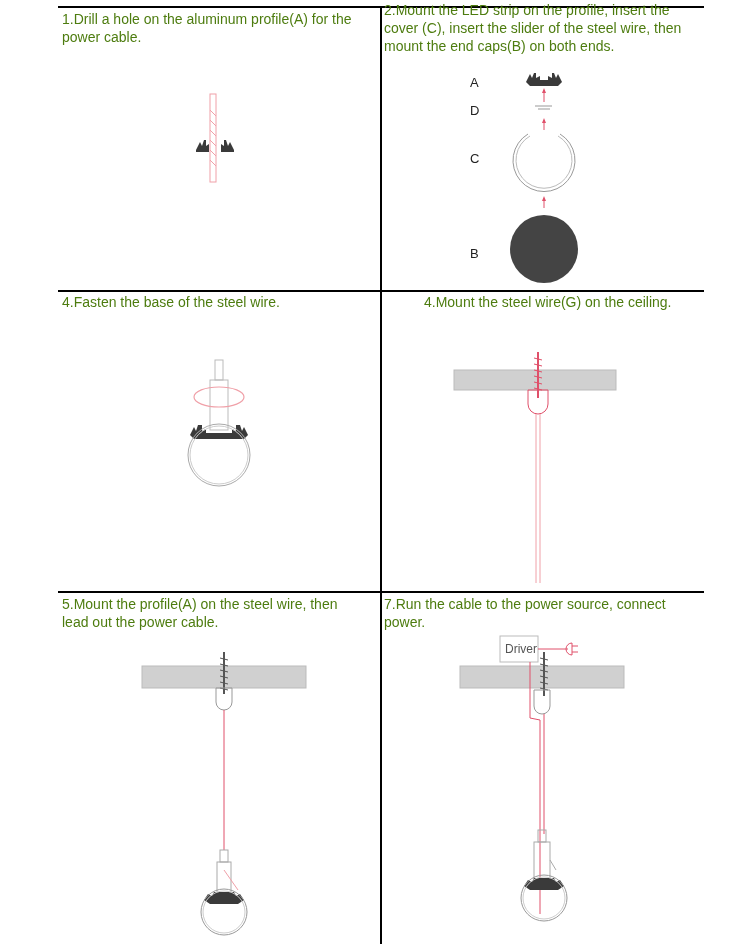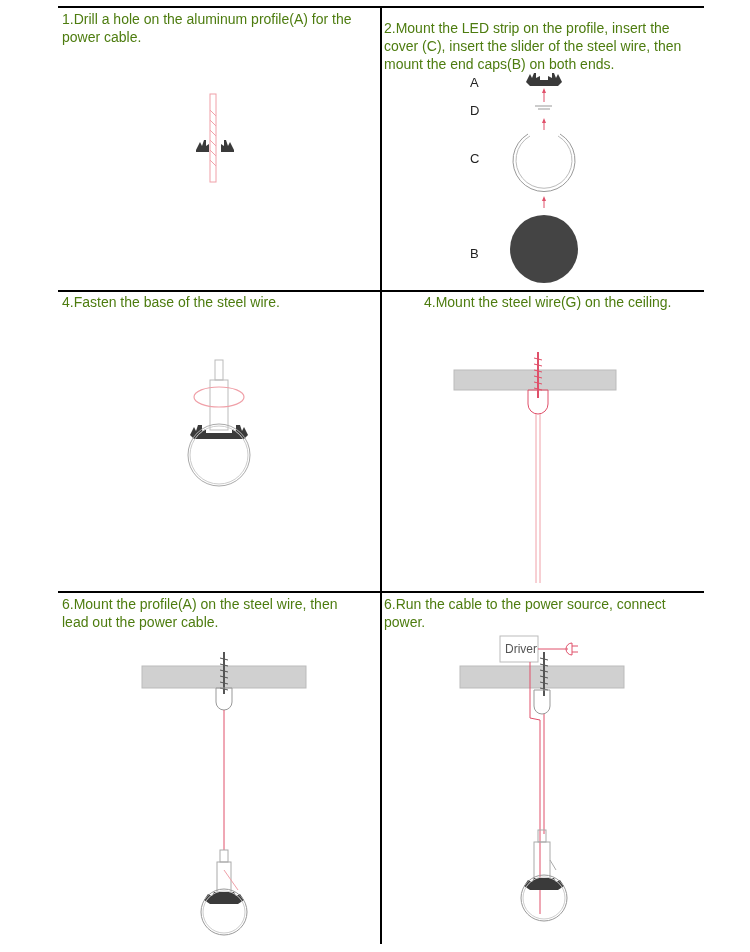--- a/index.html
+++ b/index.html
@@ -16,25 +16,25 @@
 
 
 
 <div class="hline" style="left:58px;top:6px;width:646px;"></div>
 <div class="hline" style="left:58px;top:290px;width:646px;"></div>
 <div class="hline" style="left:58px;top:591px;width:646px;"></div>
 <div class="vline" style="left:380px;top:6px;height:938px;"></div>
 
 
 <div class="cell-text" style="left:62px;top:10px;width:312px;">1.Drill a hole on the aluminum profile(A) for the power cable.</div>
-<div class="cell-text" style="left:384px;top:19px;width:318px;">2.Mount the LED strip on the profile, insert the cover (C), insert the slider of the steel wire, then mount the end caps(B) on both ends.</div>
+<div class="cell-text" style="left:384px;top:1px;width:318px;">2.Mount the LED strip on the profile, insert the cover (C), insert the slider of the steel wire, then mount the end caps(B) on both ends.</div>
 <div class="cell-text" style="left:62px;top:293px;width:312px;">4.Fasten the base of the steel wire.</div>
 <div class="cell-text" style="left:384px;top:293px;width:318px;margin-left:40px;">4.Mount the steel wire(G) on the ceiling.</div>
-<div class="cell-text" style="left:62px;top:595px;width:300px;">6.Mount the profile(A) on the steel wire, then lead out the power cable.</div>
-<div class="cell-text" style="left:384px;top:595px;width:318px;">6.Run the cable to the power source, connect power.</div>
+<div class="cell-text" style="left:62px;top:595px;width:300px;">5.Mount the profile(A) on the steel wire, then lead out the power cable.</div>
+<div class="cell-text" style="left:384px;top:595px;width:318px;">7.Run the cable to the power source, connect power.</div>
 
 
 <svg style="left:190px;top:90px;" width="50" height="100">
   <rect x="20" y="4" width="6" height="88" fill="none" stroke="#f0a0a8" stroke-width="1"></rect>
   <path d="M20 20 L26 26 M20 30 L26 36 M20 40 L26 46 M20 50 L26 56 M20 60 L26 66 M20 70 L26 76" stroke="#f0a0a8" stroke-width="1"></path>
   <path d="M6 60 L10 52 L12 56 L14 50 L16 50 L16 56 L19 54 L19 62 L6 62 Z" fill="#3a3a3a"></path>
   <path d="M44 60 L40 52 L38 56 L36 50 L34 50 L34 56 L31 54 L31 62 L44 62 Z" fill="#3a3a3a"></path>
 </svg>
 
 

